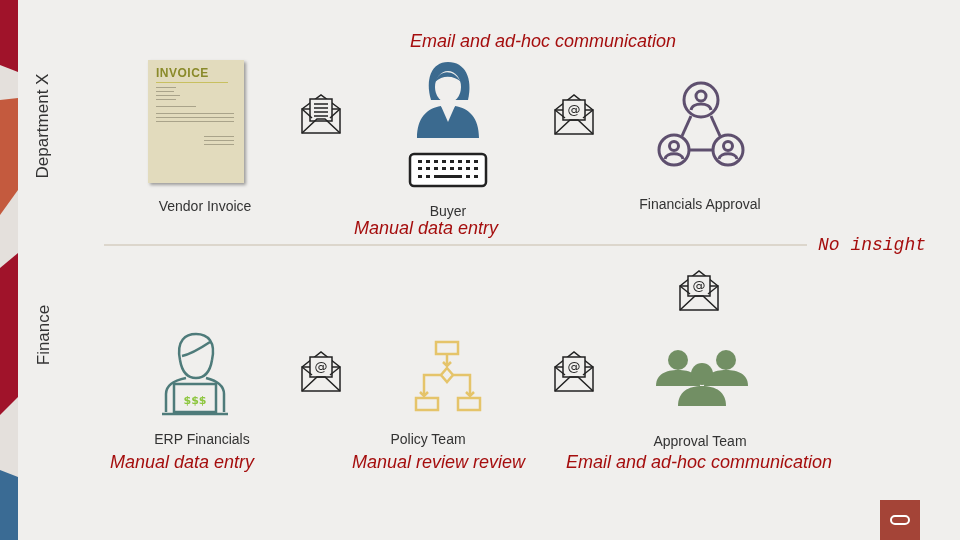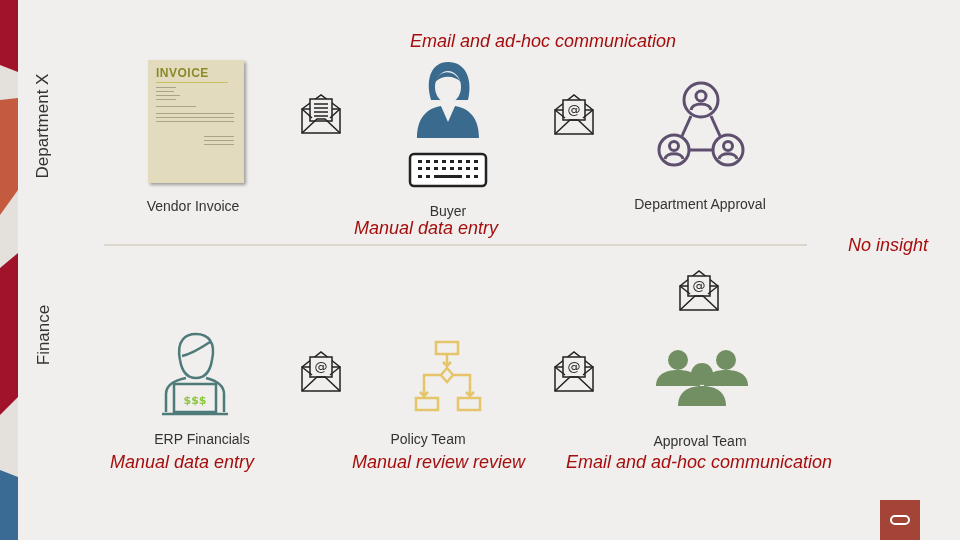--- a/index.html
+++ b/index.html
@@ -60,21 +60,21 @@
   <div class="line" style="width:24px"></div>
     <div class="line" style="width:20px"></div>
   <div class="line" style="width:40px;margin-top:6px"></div>
   <div class="line" style="width:78px;margin-top:6px"></div>
   <div class="line" style="width:78px"></div>
     <div class="line" style="width:78px"></div>
   <div class="line" style="width:30px;margin-left:48px;margin-top:14px"></div>
   <div class="line" style="width:30px;margin-left:48px"></div>
   <div class="line" style="width:30px;margin-left:48px"></div>
 </div>
-<div class="label" style="left:128px; top:198px; width:130px;">Vendor Invoice</div>
+<div class="label" style="left:140px; top:198px; width:130px;">Vendor Invoice</div>
 
 <div class="abs" style="left:300px; top:93px;">
   <svg width="42" height="42" viewBox="0 0 42 42" fill="none" stroke="#222" stroke-width="1.5">
     <polyline points="2,16 21,2 40,16"></polyline>
     <rect x="2" y="16" width="38" height="24"></rect>
     <rect x="10" y="6" width="22" height="22" fill="#f0efed"></rect>
     <line x1="14" y1="11" x2="28" y2="11"></line>
       <line x1="14" y1="15" x2="28" y2="15"></line>
     <line x1="14" y1="19" x2="28" y2="19"></line>
       <line x1="14" y1="23" x2="28" y2="23"></line>
@@ -145,24 +145,24 @@
     <circle cx="18" cy="66" r="4.5"></circle>
       <path d="M9,79 C10,72 26,72 27,79"></path>
     <circle cx="72" cy="70" r="15"></circle>
     <circle cx="72" cy="66" r="4.5"></circle>
       <path d="M63,79 C64,72 80,72 81,79"></path>
     <line x1="35" y1="36" x2="26" y2="56"></line>
       <line x1="55" y1="36" x2="64" y2="56"></line>
     <line x1="34" y1="70" x2="56" y2="70"></line>
   </svg>
 </div>
-<div class="label" style="left:610px; top:196px; width:180px;">Department Approval</div>
+<div class="label" style="left:610px; top:196px; width:180px;">Financials Approval</div>
 
 <div class="divider"></div>
-<div class="red" style="left:848px; top:235px; width:96px;">No insight</div>
+<div class="red" style="left:818px; top:235px; width:96px;font-family:Liberation Mono, monospace;">No insight</div>
 
 <div class="abs" style="left:678px; top:268px;">
   <svg width="42" height="44" viewBox="0 0 42 44" fill="none" stroke="#222" stroke-width="1.5">
     <polyline points="2,18 21,3 40,18"></polyline>
     <rect x="2" y="18" width="38" height="24"></rect>
     <rect x="10" y="8" width="22" height="20" fill="#f0efed"></rect>
     <text x="21" y="22" font-size="13" text-anchor="middle" fill="#222" stroke="none" font-family="DejaVu Sans, sans-serif">@</text>
     <polyline points="2,42 17,28 25,28 40,42"></polyline>
     <line x1="2" y1="18" x2="12" y2="26"></line>
       <line x1="40" y1="18" x2="30" y2="26"></line>

